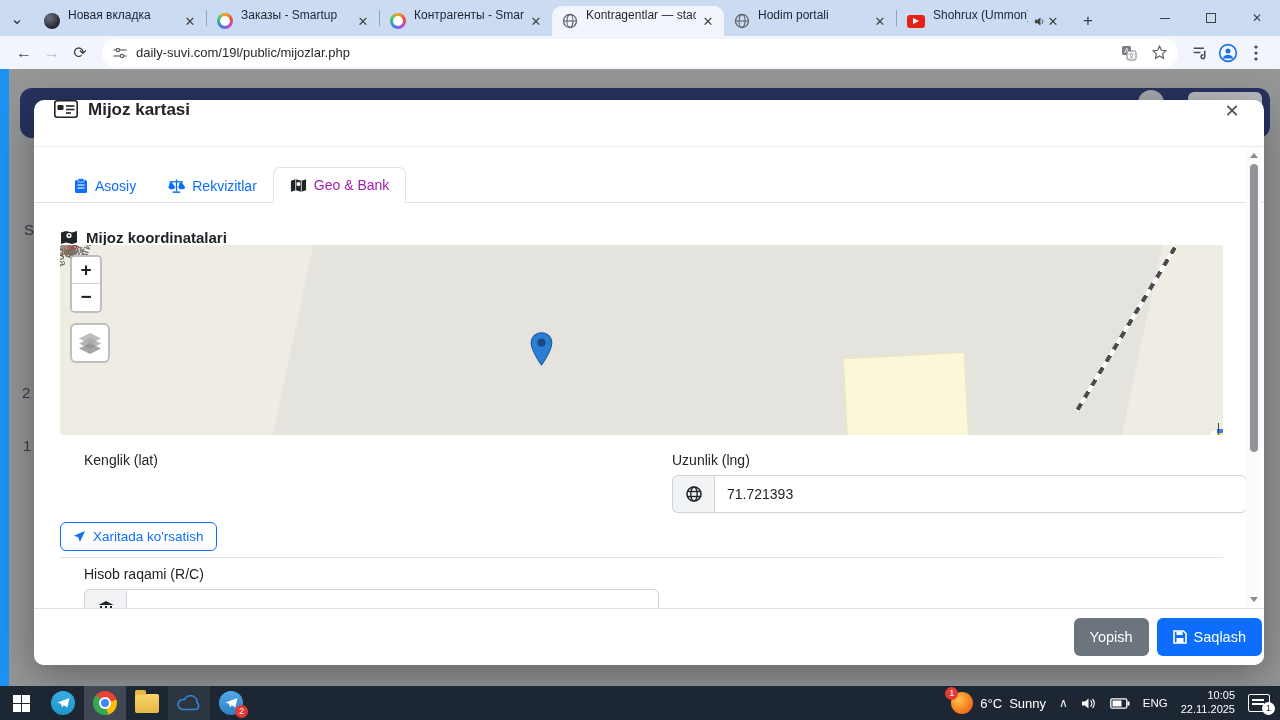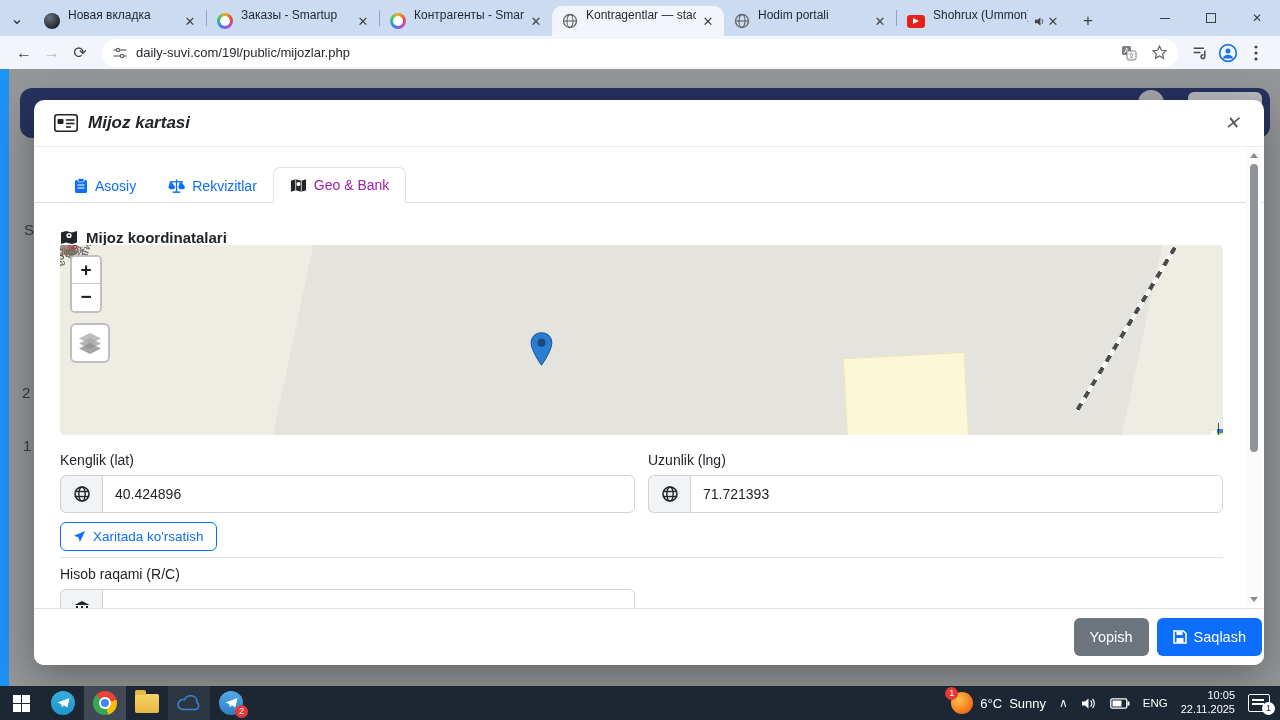--- a/index.html
+++ b/index.html
@@ -39,21 +39,21 @@
   
   .page { position:absolute; left:0; top:69px; width:1280px; height:617px; background:#949698; overflow:hidden; }
   .blue-strip { position:absolute; left:0; top:0; width:9px; height:100%; background:#1b93f5; }
   .navy-bar { position:absolute; left:20px; top:19px; width:1250px; height:50px; background:#27335f; border-radius:12px; }
   .dim-circle { position:absolute; left:1138px; top:21px; width:26px; height:26px; border-radius:50%; background:#a9abb0; }
   .dim-pill { position:absolute; left:1188px; top:23px; width:74px; height:26px; border-radius:6px; background:#b9bbbf; }
   .frag { position:absolute; color:#3a3c40; font-size:15px; }
 
   
   .modal { position:absolute; left:34px; top:31px; width:1230px; height:565px; background:#fff; border-radius:10px; box-shadow:0 10px 40px rgba(0,0,0,.35); }
-  .modal-header { height:47px; border-bottom:1px solid #e9ecef; display:flex; align-items:center; padding:0 20px;font-style:italic; }
+  .modal-header { height:47px; border-bottom:1px solid #e9ecef; display:flex; align-items:flex-start; padding:0 20px; }
   .modal-title { font-size:17px; font-weight:700; color:#212529; margin-left:10px; }
   .modal-close { margin-left:auto; font-size:18px; color:#555; width:24px; text-align:center; }
   .nav-tabs { margin-top:16px; padding:0 24px; border-bottom:1px solid #dee2e6; display:flex; align-items:flex-end; height:40px; }
   .nav-tab { display:flex; align-items:center; gap:7px; padding:9px 16px; font-size:14px; color:#0d6efd; margin-bottom:-1px; }
   .nav-tab.active { color:#a21caf; background:#fff; border:1px solid #dee2e6; border-bottom:1px solid #fff; border-radius:7px 7px 0 0;margin-top:20px; }
   .section-head { display:flex; align-items:center; gap:8px; margin:26px 0 12px 26px; font-size:15px; font-weight:700; color:#212529; }
 
   
   .map { position:absolute; left:26px; top:145px; width:1163px; height:190px; background:#efece3; overflow:hidden; border-radius:4px; }
   .map * { position:absolute; }
@@ -82,21 +82,21 @@
   .marker { transform:translate(-50%,-100%); }
   .zoom-ctl { left:10px; top:10px; width:32px; border:2px solid rgba(0,0,0,.25); border-radius:5px; background:#fff; overflow:hidden; }
   .zoom-btn { position:static; display:block; width:100%; height:27px; line-height:26px; text-align:center; font-size:19px; font-weight:700; color:#222; background:#fff; }
   .zoom-btn:first-child { border-bottom:1px solid #ccc; }
   .layers-ctl { left:10px; top:78px; width:40px; height:40px; border:2px solid rgba(0,0,0,.25); border-radius:6px; background:#fff; display:flex; align-items:center; justify-content:center; }
   .attribution { right:0; bottom:0; background:rgba(255,255,255,.8); font-size:11px; color:#333; padding:2px 6px; display:flex; align-items:center; gap:4px; }
   .attribution .leaflet { color:#0078a8; }
   .ua-flag { width:12px; height:8px; background:linear-gradient(#3f7fdf 50%,#f4d24a 50%); display:inline-block; }
 
   
-  .field-col { position:absolute; width:575px; }
+  .field-col { position:absolute; width:575px;margin-left:24px; }
   .field-label { font-size:14px; color:#212529; margin-bottom:7px; }
   .input-group { display:flex; height:38px; }
   .ig-icon { width:42px; background:#f1f3f5; border:1px solid #ced4da; border-right:none; border-radius:6px 0 0 6px; display:flex; align-items:center; justify-content:center; color:#212529; }
   .ig-input { flex:1; border:1px solid #ced4da; border-radius:0 6px 6px 0; padding:0 12px; font-size:14px; color:#212529; font-family:"Liberation Sans",sans-serif; outline:none; background:#fff; }
   .btn-outline { position:absolute; left:26px; top:422px; display:inline-flex; align-items:center; gap:7px; border:1px solid #0d6efd; color:#0d6efd; background:#fff; border-radius:6px; padding:6px 12px; font-size:13.5px; }
   .divider { position:absolute; left:26px; top:457px; width:1163px; border-top:1px solid #dee2e6; }
   .modal-footer { position:absolute; left:0; bottom:0; width:100%; height:57px; background:#fff; border-top:1px solid #dee2e6; border-radius:0 0 10px 10px; display:flex; align-items:center; justify-content:flex-end; gap:8px; padding-right:2px; z-index:5; }
   .btn { height:38px; border:none; border-radius:6px; font-size:14.5px; padding:0 16px; display:inline-flex; align-items:center; gap:7px; font-family:"Liberation Sans",sans-serif; }
   .btn-gray { background:#6c757d; color:#fff; }
   .btn-blue { background:#0d6efd; color:#fff; }
@@ -439,31 +439,20 @@
 
       <div class="attribution">
         <span class="ua-flag"></span>
         <span class="leaflet">Leaflet</span>
         <span>| © OpenStreetMap</span>
       </div>
     </div>
 
     <div class="field-col" style="left:26px;top:352px">
       <div class="field-label">Kenglik (lat)</div>
-      <div class="input-group">
-        <span class="ig-icon">
-          <svg width="16" height="16" viewBox="0 0 16 16">
-              <circle cx="8" cy="8" r="7" fill="none" stroke="#212529" stroke-width="1.6"></circle>
-              <ellipse cx="8" cy="8" rx="3.2" ry="7" fill="none" stroke="#212529" stroke-width="1.4"></ellipse>
-              <line x1="1" y1="5.5" x2="15" y2="5.5" stroke="#212529" stroke-width="1.4"></line>
-              <line x1="1" y1="10.5" x2="15" y2="10.5" stroke="#212529" stroke-width="1.4"></line>
-            </svg>
-        </span>
-        <input class="ig-input" type="text" value="40.424896" style="">
-      </div>
     </div>
 
     <div class="field-col" style="left:614px;top:352px">
       <div class="field-label">Uzunlik (lng)</div>
       <div class="input-group">
         <span class="ig-icon">
           <svg width="16" height="16" viewBox="0 0 16 16">
               <circle cx="8" cy="8" r="7" fill="none" stroke="#212529" stroke-width="1.6"></circle>
               <ellipse cx="8" cy="8" rx="3.2" ry="7" fill="none" stroke="#212529" stroke-width="1.4"></ellipse>
               <line x1="1" y1="5.5" x2="15" y2="5.5" stroke="#212529" stroke-width="1.4"></line>

